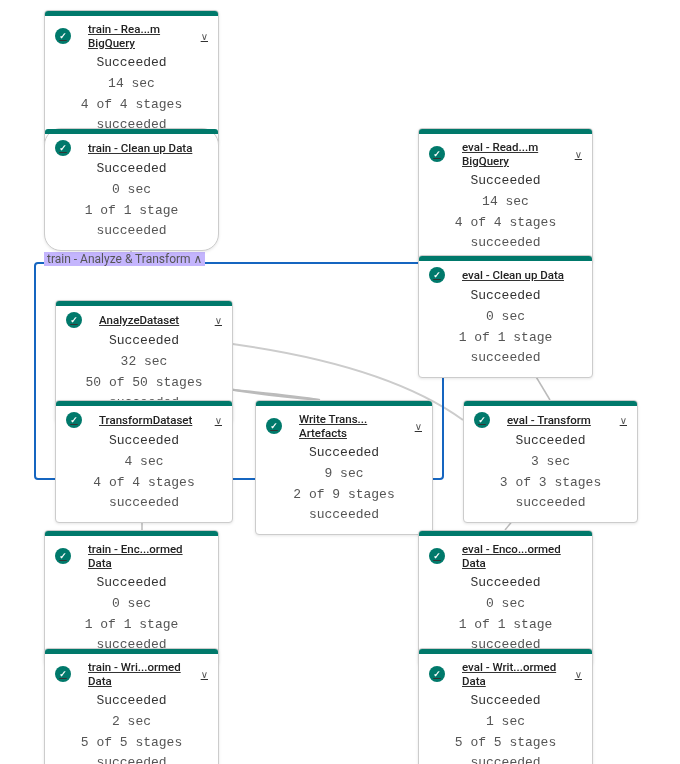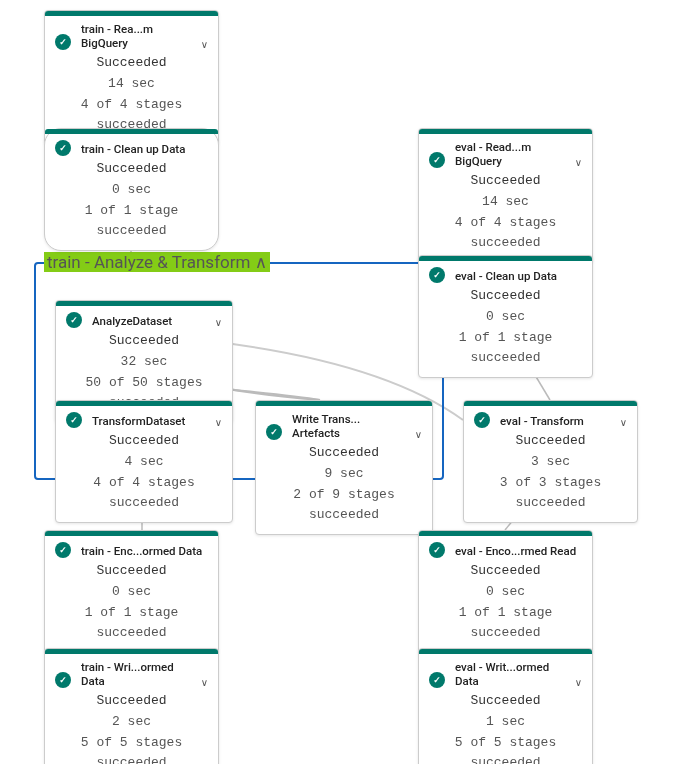--- a/index.html
+++ b/index.html
@@ -30,23 +30,24 @@
     .node-header {
       background: #00796b;
       border-radius: 3px 3px 0 0;
       height: 5px;
     }
     .node-body {
       padding: 6px 10px 8px 10px;
     }
     .node-title-row {
       display: flex;
-      align-items: flex-end;
-      gap: 10px;
+      align-items: center;
+      gap: 17px;
       margin-bottom: 3px;
+      text-decoration: underline;
     }
     .node-title {
       font-size: 11.5px;
       font-weight: 500;
       color: #222;
       flex: 1;
     }
     .check-icon {
       width: 16px;
       height: 16px;
@@ -131,21 +132,21 @@
     <line x1="131" y1="600" x2="131" y2="648" stroke="#bbb" stroke-width="1.5"></line>
 
     <line x1="505" y1="600" x2="505" y2="648" stroke="#bbb" stroke-width="1.5"></line>
 
     <path d="M 160 370 Q 200 390 320 400" stroke="#bbb" stroke-width="2" fill="none"></path>
 
     <path d="M 200 340 Q 380 360 463 420" stroke="#ccc" stroke-width="2" fill="none"></path>
   </svg>
 
   <div class="group-node" style="left:34px; top:262px; width:410px; height:218px; border:2px solid #1565c0; border-radius:4px; position:absolute; background:transparent;">
-    <div class="group-label" style="position:absolute; top:-12px; left:8px; font-size:17px; color:#555; background:#84cc16; padding:0 3px;">train - Analyze &amp; Transform  ∧</div>
+    <div class="group-label" style="position:absolute; top:-12px; left:8px; font-size:12px; color:#555; background:#c4b5fd; padding:0 3px;">train - Analyze &amp; Transform  ∧</div>
   </div>
 
   <div class="node" style="left:44px; top:10px; width:175px;">
     <div class="node-header"></div>
     <div class="node-body">
       <div class="node-title-row">
         <div class="check-icon"></div>
         <span class="node-title">train - Rea...m BigQuery</span>
         <span class="chevron">∨</span>
       </div>
@@ -280,21 +281,21 @@
         <div>1 of 1 stage succeeded</div>
       </div>
     </div>
   </div>
 
   <div class="node" style="left:418px; top:530px; width:175px;">
     <div class="node-header"></div>
     <div class="node-body">
       <div class="node-title-row">
         <div class="check-icon"></div>
-        <span class="node-title">eval - Enco...rmed Read</span>
+        <span class="node-title">eval - Enco...ormed Data</span>
       </div>
       <div class="node-status">
         <div class="status-label">Succeeded</div>
         <div>0 sec</div>
         <div>1 of 1 stage succeeded</div>
       </div>
     </div>
   </div>
 
   <div class="node" style="left:44px; top:648px; width:175px;">

